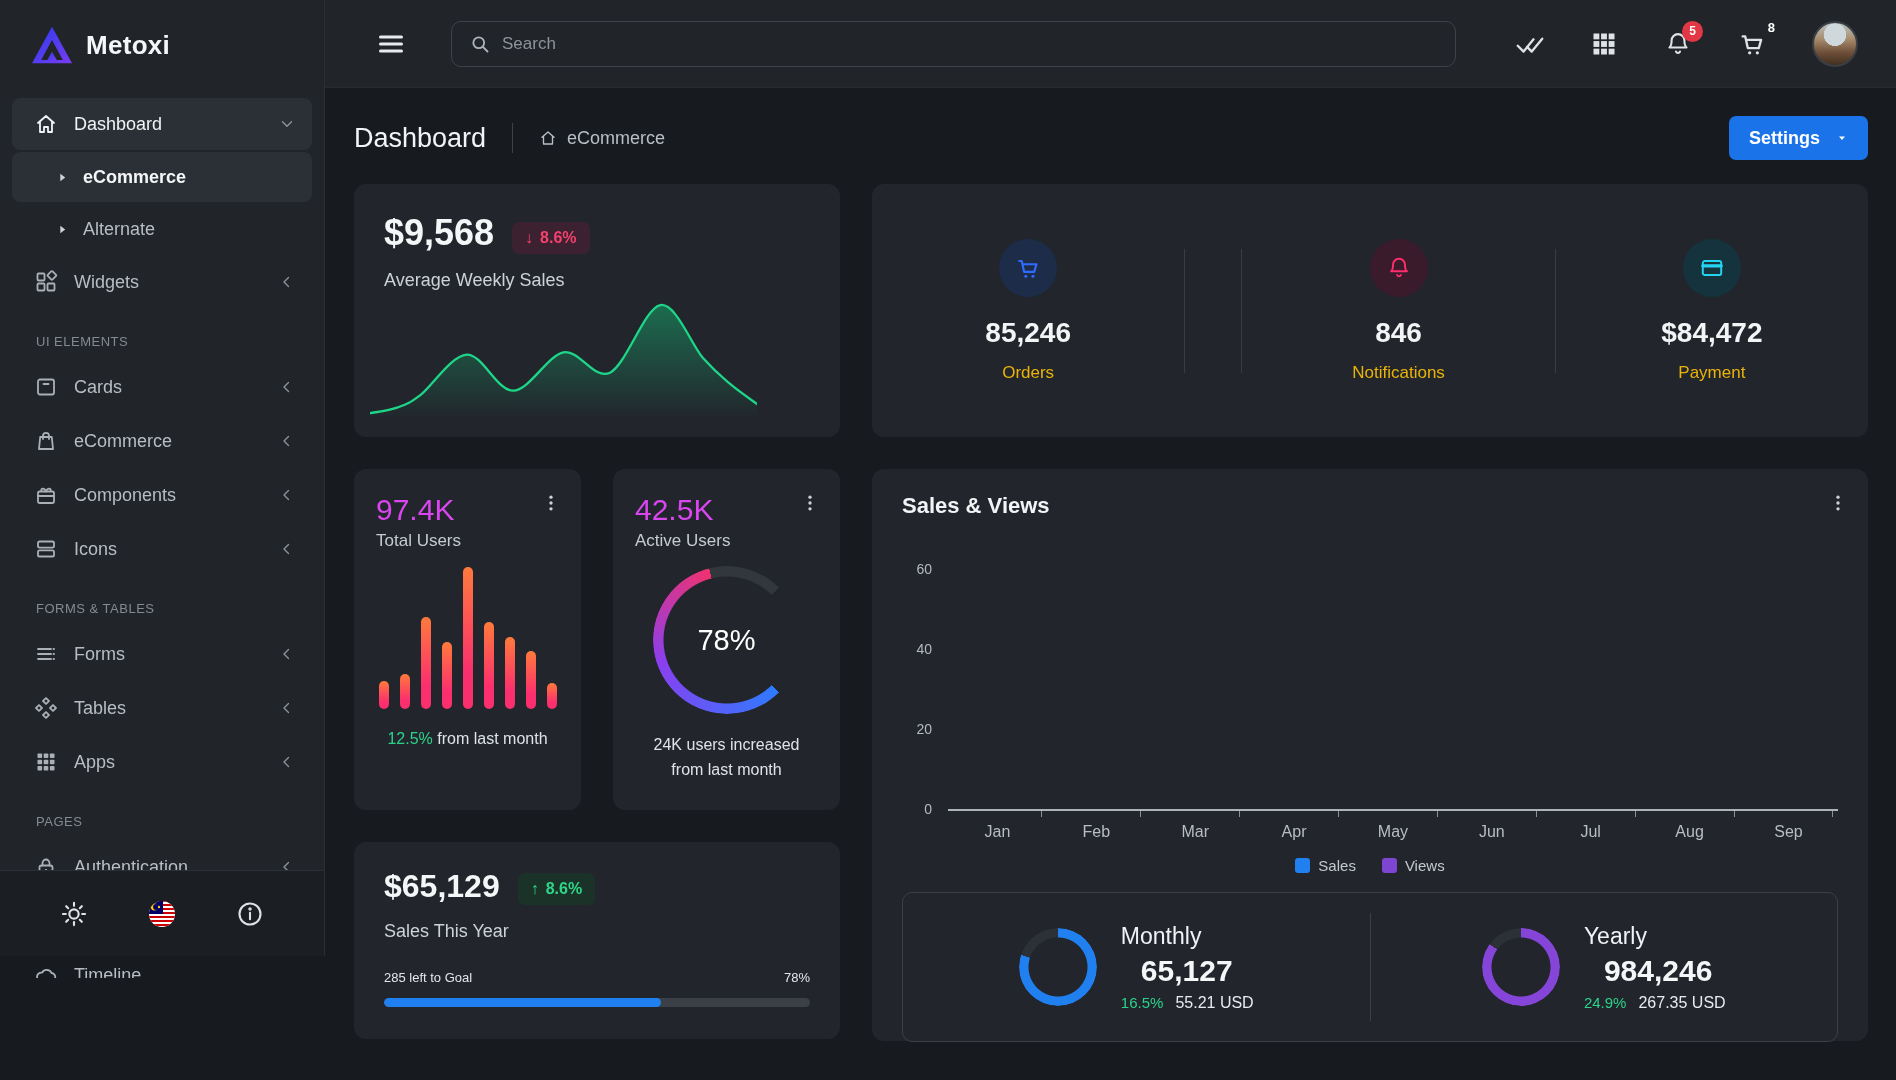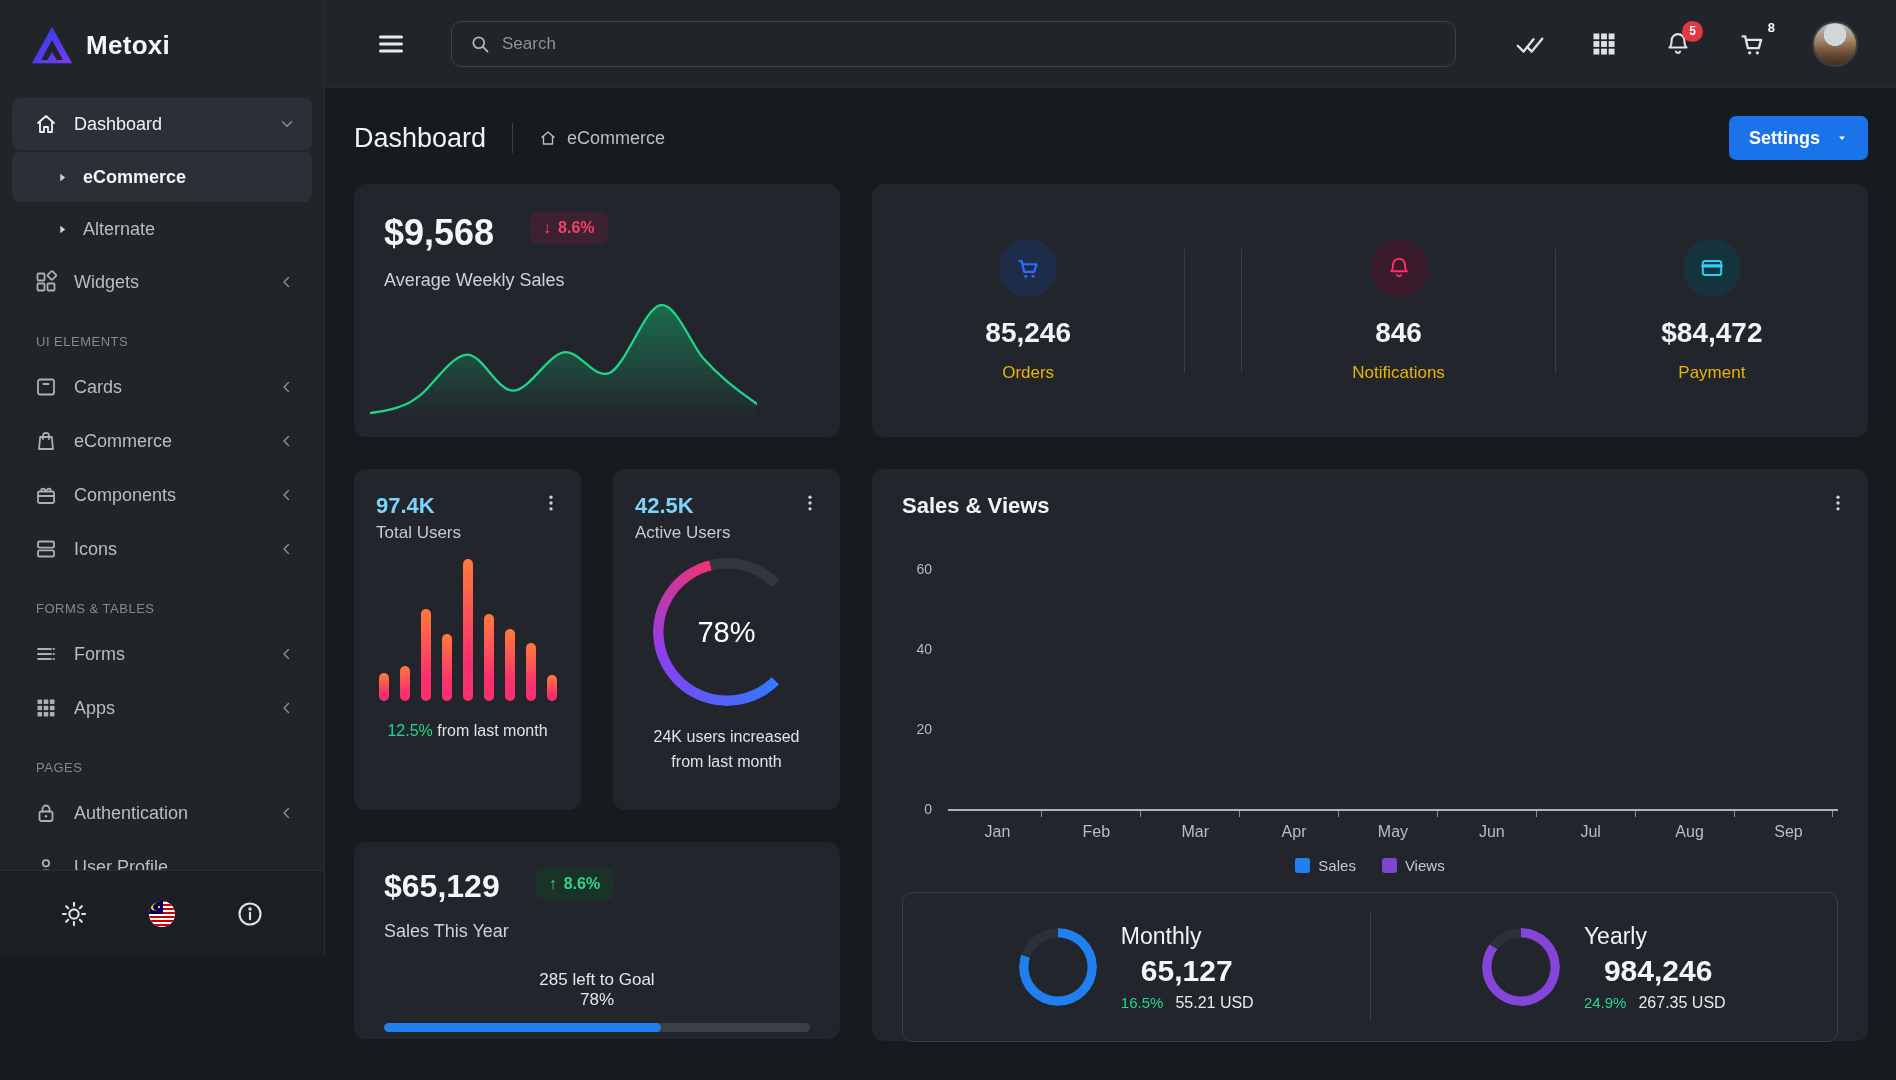--- a/index.html
+++ b/index.html
@@ -58,21 +58,21 @@
   .crumb .c-ic{width:18px;height:18px;color:#b9bfc6;}
   .settings-btn{margin-left:auto;height:44px;background:var(--blue);border:none;border-radius:7px;color:#fff;font-size:18px;font-weight:600;font-family:inherit;display:flex;align-items:center;gap:16px;padding:0 20px;cursor:pointer;}
   .settings-btn .dn{width:12px;height:12px;fill:#fff;}
 
   .grid{display:grid;grid-template-columns:486px 996px;gap:32px;margin-top:22px;}
   .col{display:flex;flex-direction:column;gap:32px;}
   .card{background:var(--card);border-radius:12px;}
 
   
   .card-weekly{height:253px;position:relative;overflow:hidden;padding:28px 30px 0;}
-  .big-row{display:flex;align-items:flex-start;gap:36px;}
+  .big-row{display:flex;align-items:flex-end;gap:18px;}
   .big-val{font-size:36px;font-weight:700;color:#f4f6f8;}
   .delta-badge{display:flex;align-items:center;gap:7px;font-size:16px;font-weight:600;border-radius:7px;padding:7px 13px;}
   .delta-down{background:#3c2130;color:#f4416e;}
   .delta-up{background:#1b3229;color:#2fd687;}
   .card-sub{margin-top:16px;font-size:18px;color:#cdd2d8;}
   .weekly-chart{position:absolute;left:16px;right:16px;bottom:14px;height:132px;}
 
   
   .card-stats{height:253px;display:flex;align-items:center;justify-content:space-evenly;}
   .stat{display:flex;flex-direction:column;align-items:center;gap:14px;width:200px;}
@@ -83,35 +83,35 @@
   .sc-pink{background:#3a1b2c;color:#ff2d6b;}
   .sc-cyan{background:#15333d;color:#26d4f2;}
   .stat-val{font-size:28px;font-weight:700;color:#f2f4f6;margin-top:6px;}
   .stat-label{font-size:17px;color:#eab308;}
   .stat-div{width:1px;height:124px;background:#383d44;}
 
   
   .mini-row{display:grid;grid-template-columns:227px 227px;gap:32px;}
   .card-mini{height:341px;padding:24px 22px;position:relative;}
   .kebab{position:absolute;top:24px;right:20px;width:20px;height:20px;color:#cfd4d9;cursor:pointer;}
-  .mini-val{font-size:22px;font-weight:700;color:#7dd3fc;}
+  .mini-val{font-size:30px;font-weight:400;color:#d946ef;}
   .mini-label{font-size:17px;color:#c6cbd1;margin-top:4px;}
   .mini-bars{height:142px;margin-top:16px;display:flex;align-items:flex-end;justify-content:center;gap:11px;}
   .mini-bar{width:10px;border-radius:10px;background:linear-gradient(180deg,#ff7a3c 0%,#fb2e6e 75%);}
   .mini-note{margin-top:18px;font-size:16px;color:#dfe3e7;text-align:center;line-height:1.55;padding:0 8px;}
   .green-txt{color:var(--green);}
   .gauge-wrap{margin-top:14px;height:150px;display:flex;align-items:center;justify-content:center;position:relative;}
   .gauge-ring{width:148px;height:148px;border-radius:50%;
     -webkit-mask:radial-gradient(closest-side,transparent calc(100% - 11px),#000 calc(100% - 10px));
     mask:radial-gradient(closest-side,transparent calc(100% - 11px),#000 calc(100% - 10px));}
   .gauge-label{position:absolute;font-size:29px;font-weight:500;color:#fff;}
 
   
   .card-year{height:197px;padding:26px 30px;}
-  .goal-row{display:flex;justify-content:space-between;align-items:center;margin-top:28px;font-size:17px;color:#e3e6ea;flex-direction:column;}
+  .goal-row{display:flex;justify-content:space-between;align-items:center;margin-top:28px;font-size:13px;color:#e3e6ea;}
   .progress-track{margin-top:13px;height:9px;border-radius:9px;background:#3b4047;overflow:hidden;}
   .progress-fill{height:100%;border-radius:9px;background:var(--blue2);}
 
   
   .card-sv{height:572px;padding:24px 30px;position:relative;}
   .sv-title{font-size:22px;font-weight:700;color:#f2f4f6;}
   .sv-chartbox{position:relative;margin-top:30px;height:262px;margin-left:46px;border-bottom:2px solid #aeb3b9;}
   .sv-yaxis{position:absolute;left:-46px;top:0;width:36px;height:100%;}
   .ytick{position:absolute;right:6px;transform:translateY(50%);font-size:14px;color:#b4bac0;}
   .sv-plot{display:flex;height:100%;align-items:flex-end;justify-content:space-around;}
@@ -275,20 +275,36 @@
         </span>
       <span class="ni-label">Forms</span>
       <span class="ni-chevron">
           <svg class="ic" viewBox="0 0 24 24">
             <polyline points="14 6 8 12 14 18"></polyline>
           </svg>
         </span>
     </div>
     <div class="nav-item">
       <span class="ni-icon">
+          <svg class="ic" viewBox="0 0 24 24">
+            <rect x="9.9" y="2.9" width="4.2" height="4.2" transform="rotate(45 12 5)"></rect>
+            <rect x="2.9" y="9.9" width="4.2" height="4.2" transform="rotate(45 5 12)"></rect>
+            <rect x="16.9" y="9.9" width="4.2" height="4.2" transform="rotate(45 19 12)"></rect>
+            <rect x="9.9" y="16.9" width="4.2" height="4.2" transform="rotate(45 12 19)"></rect>
+          </svg>
+        </span>
+      <span class="ni-label">Tables</span>
+      <span class="ni-chevron">
+          <svg class="ic" viewBox="0 0 24 24">
+            <polyline points="14 6 8 12 14 18"></polyline>
+          </svg>
+        </span>
+    </div>
+    <div class="nav-item">
+      <span class="ni-icon">
           <svg viewBox="0 0 24 24" fill="currentColor">
             <g>
               <rect x="3.5" y="3.5" width="4.6" height="4.6" rx="0.8"></rect>
               <rect x="9.7" y="3.5" width="4.6" height="4.6" rx="0.8"></rect>
               <rect x="15.9" y="3.5" width="4.6" height="4.6" rx="0.8"></rect>
               <rect x="3.5" y="9.7" width="4.6" height="4.6" rx="0.8"></rect>
               <rect x="9.7" y="9.7" width="4.6" height="4.6" rx="0.8"></rect>
               <rect x="15.9" y="9.7" width="4.6" height="4.6" rx="0.8"></rect>
               <rect x="3.5" y="15.9" width="4.6" height="4.6" rx="0.8"></rect>
               <rect x="9.7" y="15.9" width="4.6" height="4.6" rx="0.8"></rect>

